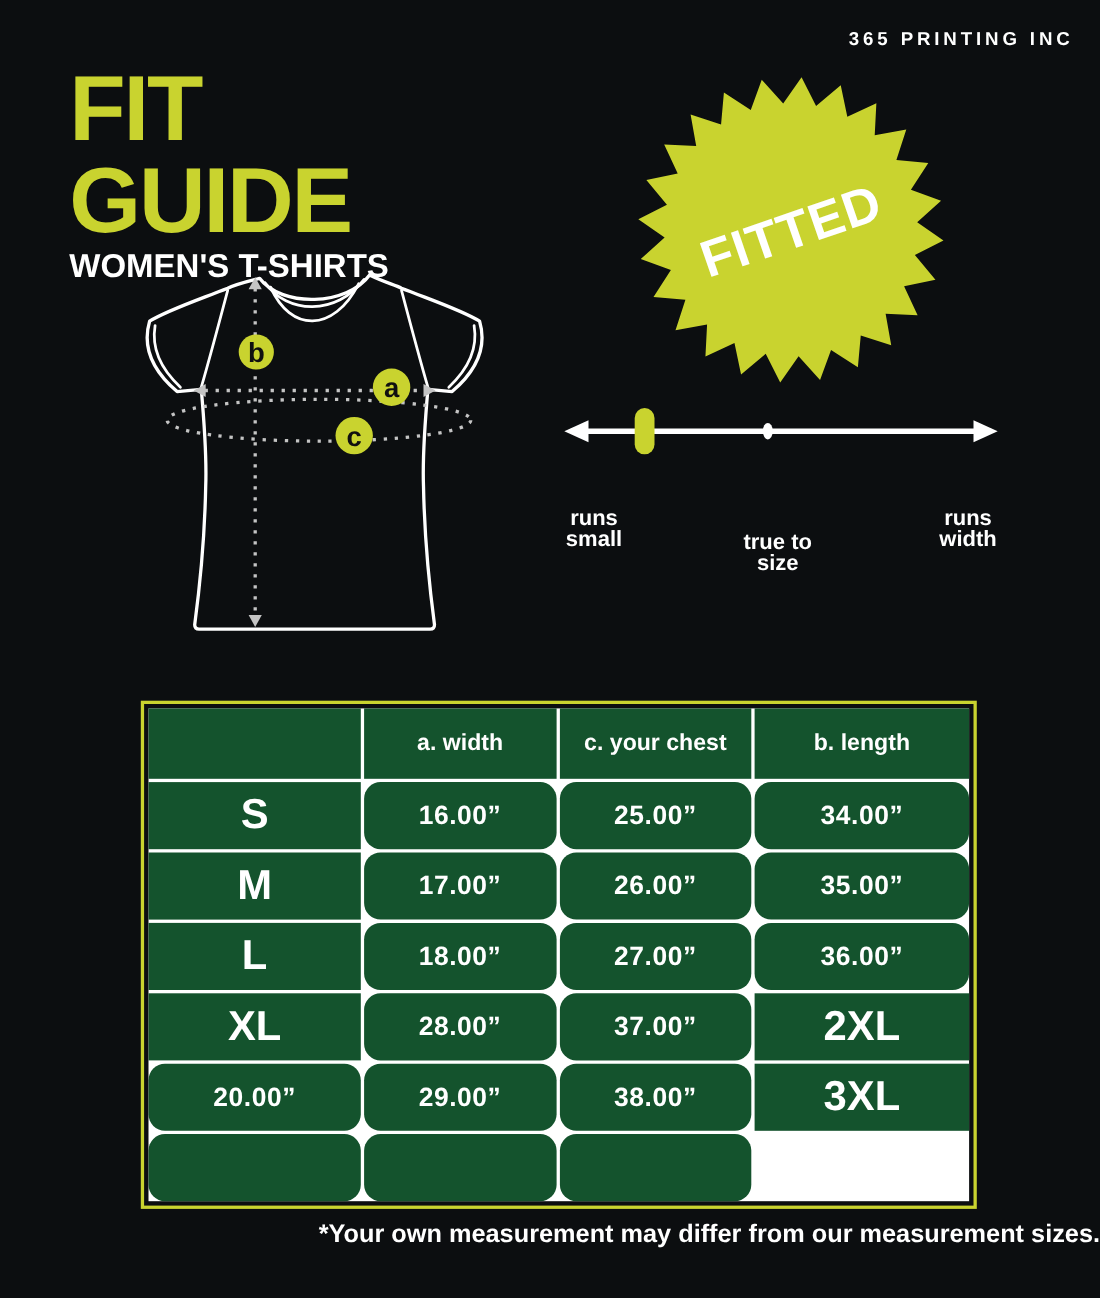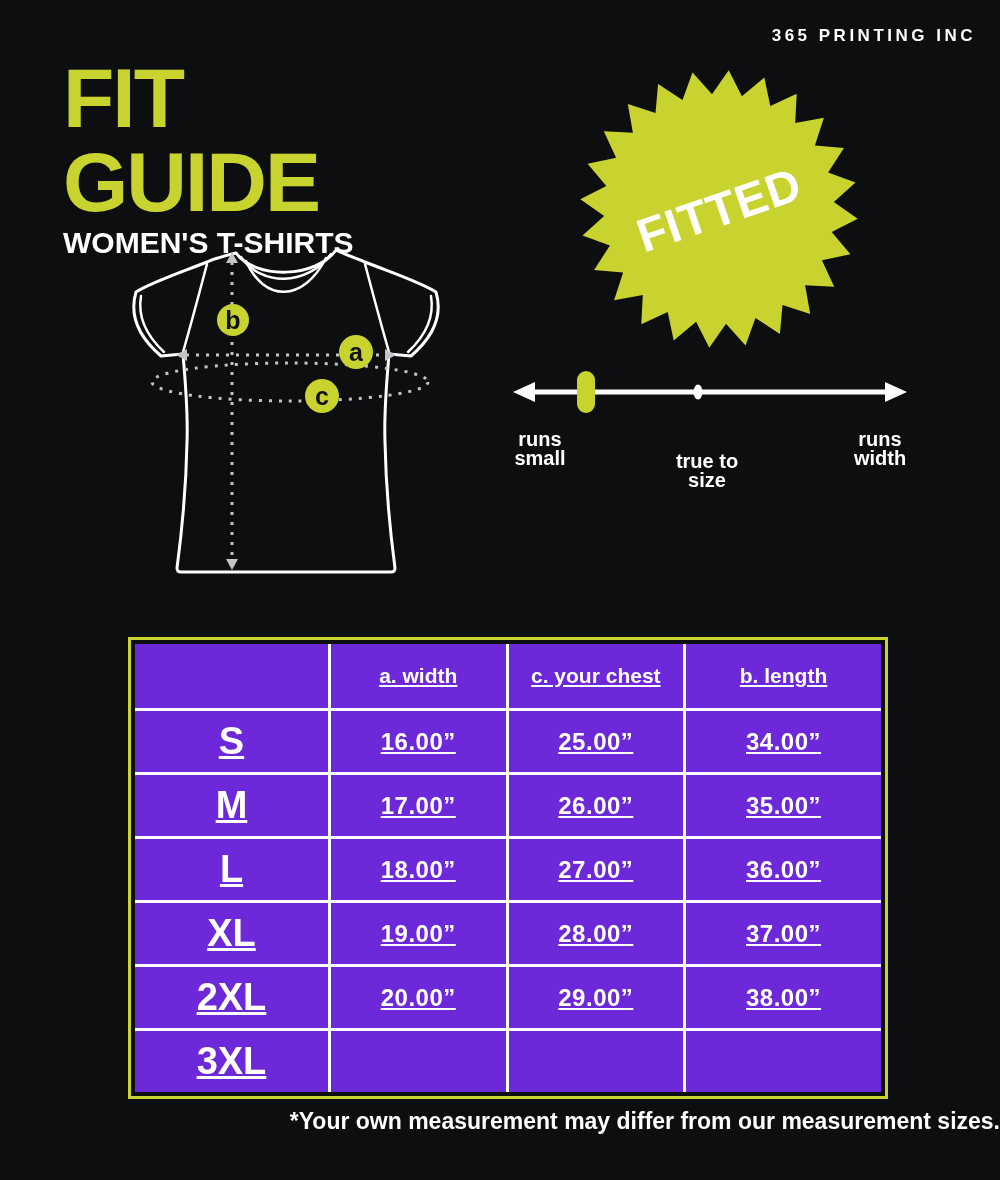--- a/index.html
+++ b/index.html
@@ -17,35 +17,35 @@
   .badge svg{position:absolute;left:0;top:0;}
   .badge-label{position:absolute;left:0;top:0;width:100%;height:100%;
                display:flex;align-items:center;justify-content:center;
                transform:rotate(-19deg);font-size:47px;font-weight:700;
                letter-spacing:1px;color:#ffffff;}
 
   .shirt-svg{position:absolute;left:120px;top:228px;}
 
   .scale-svg{position:absolute;left:505px;top:370px;}
   .scale-label{position:absolute;width:120px;font-size:20px;font-weight:700;
-               text-align:center;line-height:19px;color:#ffffff;}
+               text-align:center;line-height:19px;color:#ffffff;margin-top:32px;}
   .lbl-small{left:480px;top:430px;}
   .lbl-true{left:647px;top:452px;}
   .lbl-large{left:820px;top:430px;}
 
   .table-wrap{position:absolute;left:128px;top:637px;width:760px;height:462px;
               box-sizing:border-box;border:3px solid #c9d32f;padding:4px;}
   .table-grid{display:grid;width:100%;height:100%;
               grid-template-columns:199fr 180fr 180fr 201fr;
               grid-template-rows:64px repeat(6,1fr);
               gap:3px;background:#ffffff;}
-  .cell{background:#6d28d9;display:flex;align-items:center;justify-content:center;color:#ffffff;text-decoration:underline;}
+  .cell{background:#14532d;display:flex;align-items:center;justify-content:center;color:#ffffff;}
   .cell.h{font-size:21px;font-weight:700;}
   .cell.size{font-size:38px;font-weight:700;}
-  .cell.val{font-size:24px;font-weight:700;letter-spacing:0.5px;}
+  .cell.val{font-size:24px;font-weight:700;letter-spacing:0.5px;border-radius:15px;}
 
   .footnote{position:absolute;left:0;top:1108px;width:100%;text-align:right;
             font-size:23px;font-weight:700;color:#ffffff;}
 </style>
 </head>
 <body>
 
 <div class="canvas">
 
   <div class="brand">365 PRINTING INC</div>
@@ -150,21 +150,20 @@
       <div class="cell val">17.00”</div>
       <div class="cell val">26.00”</div>
       <div class="cell val">35.00”</div>
 
       <div class="cell size">L</div>
       <div class="cell val">18.00”</div>
       <div class="cell val">27.00”</div>
       <div class="cell val">36.00”</div>
 
       <div class="cell size">XL</div>
-      <div class="cell val">19.00”</div>
       <div class="cell val">28.00”</div>
       <div class="cell val">37.00”</div>
 
       <div class="cell size">2XL</div>
       <div class="cell val">20.00”</div>
       <div class="cell val">29.00”</div>
       <div class="cell val">38.00”</div>
 
       <div class="cell size">3XL</div>
       <div class="cell val"></div>

